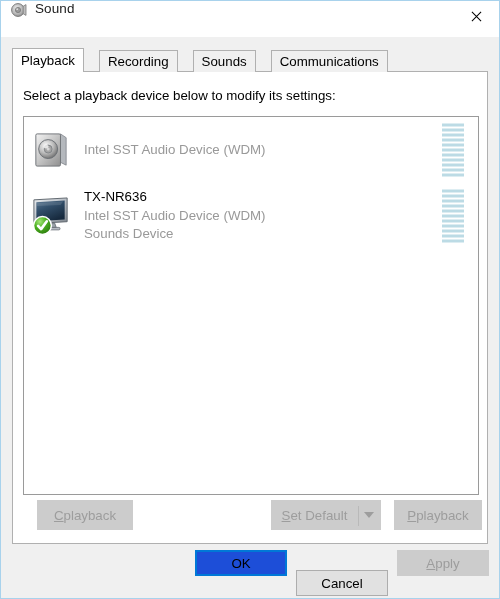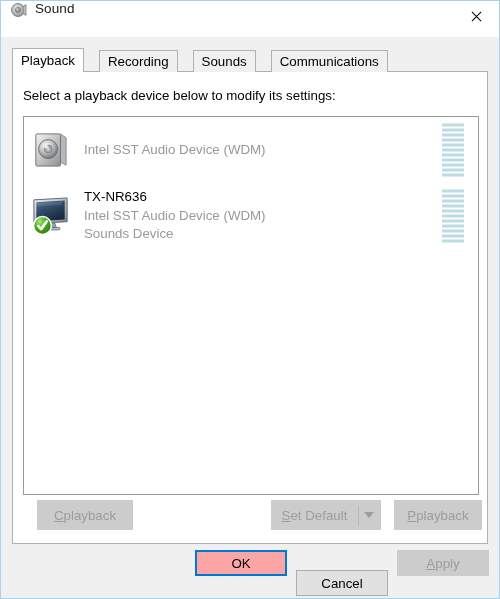--- a/index.html
+++ b/index.html
@@ -185,21 +185,21 @@
     align-items: center;
     justify-content: center;
     padding: 0;
   }
   .btn.enabled {
     background: #e1e1e1;
     border: 1px solid #adadad;
     color: #000000;
   }
   .btn.default {
-    background: #fca5a5;
+    background: #1d4ed8;
     border: 2px solid #0078d7;
     color: #000000;
   }
   .accel { text-decoration: underline; }
 
   .panel-actions {
     position: absolute;
     left: 10px;
     bottom: 13px;
     width: 456px;

